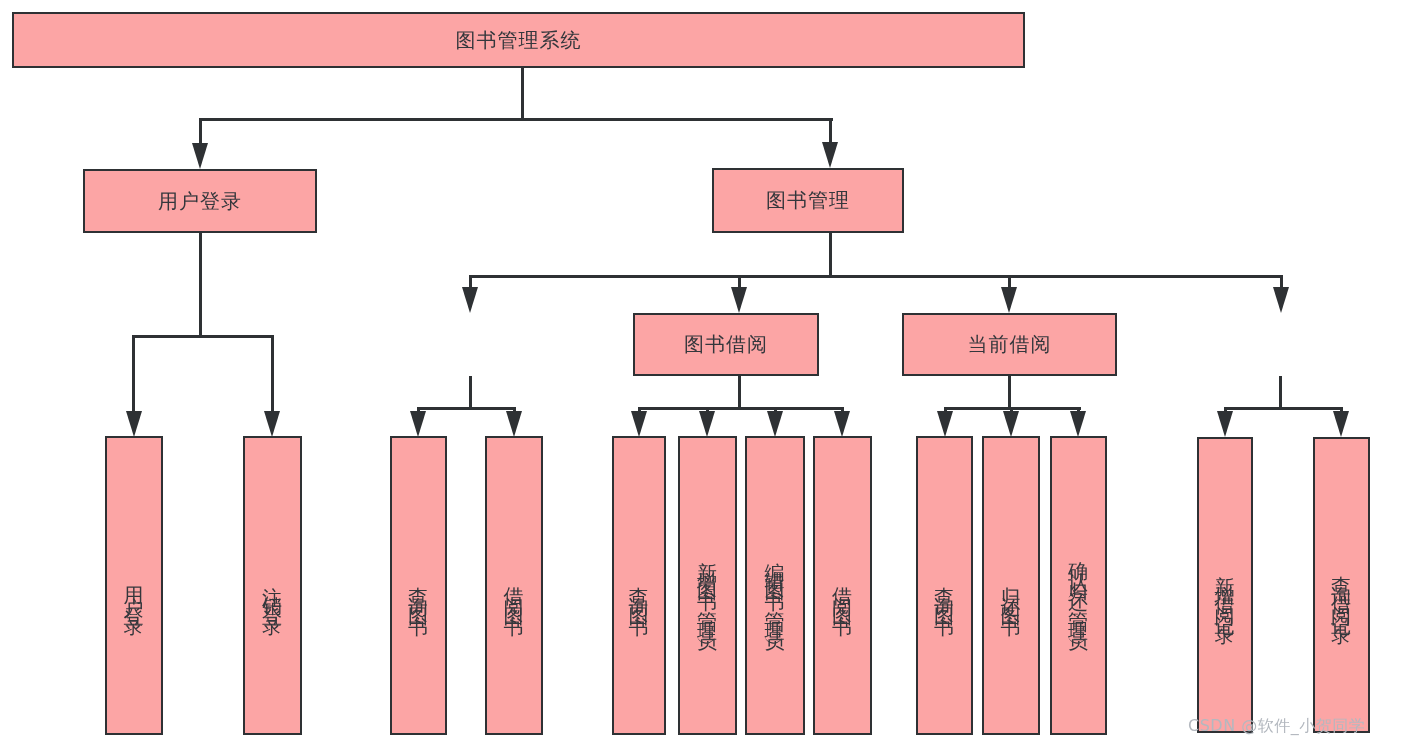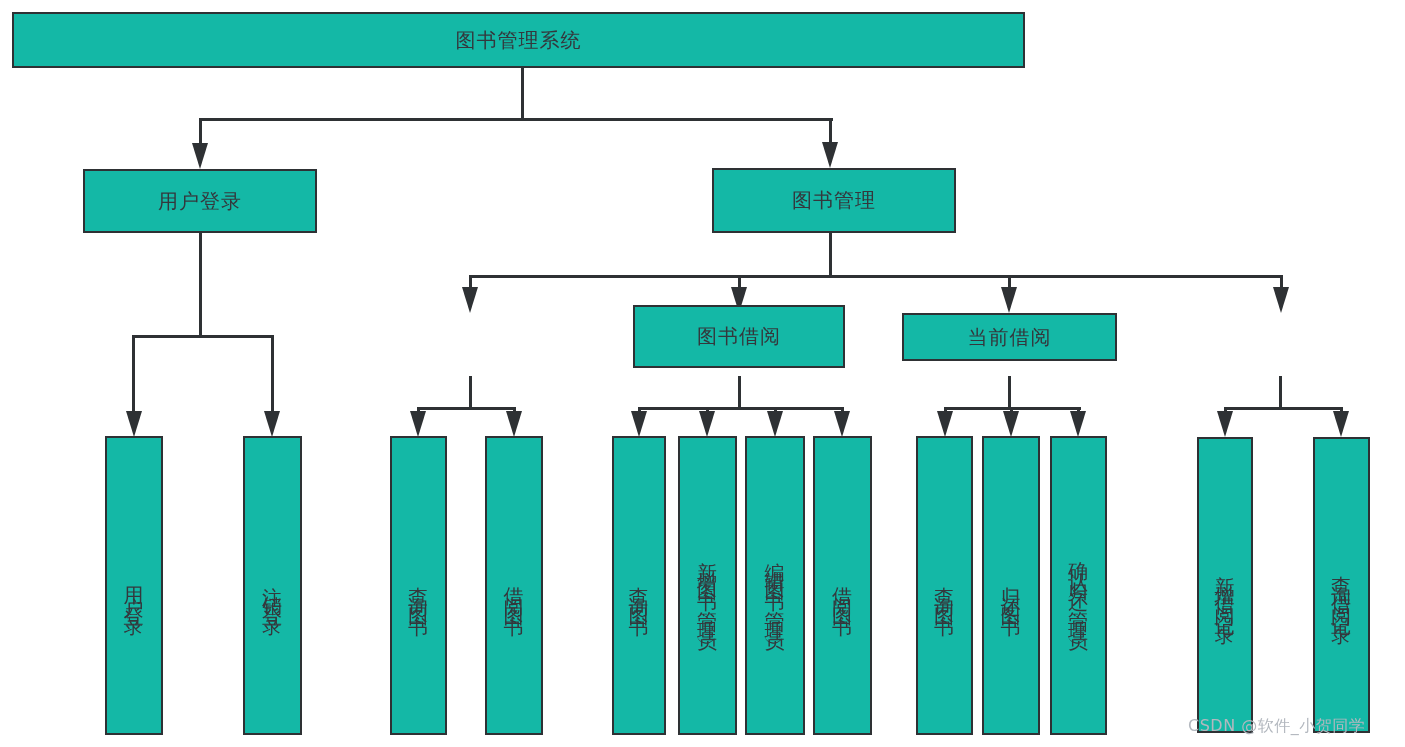--- a/index.html
+++ b/index.html
@@ -14,21 +14,21 @@
     width:1405px;height:747px;
     background:var(--background);
     overflow:hidden;
     font-family:"DejaVu Sans","Liberation Sans",sans-serif;
     color:var(--text);
   }
   .box{
     position:absolute;
     box-sizing:border-box;
     border:2px solid var(--line);
-    background:#14b8a6;
+    background:#fca5a5;
     display:flex;
     align-items:center;
     justify-content:center;
   }
   .box.h span{
     font-size:20px;
     letter-spacing:1px;
     color:var(--text);
     white-space:nowrap;
   }
@@ -73,21 +73,21 @@
   <div class="ln" style="left:521px;top:68px;width:3px;height:52px;"></div>
   <div class="ln" style="left:199px;top:118px;width:634px;height:3px;"></div>
   <div class="ln" style="left:199px;top:118px;width:3px;height:28px;"></div>
   <div class="arr" style="left:192px;top:143px;"></div>
   <div class="ln" style="left:829px;top:118px;width:3px;height:28px;"></div>
   <div class="arr" style="left:822px;top:142px;"></div>
 
   <div class="box h" style="left:83px;top:169px;width:234px;height:64px;">
     <span>用户登录</span>
   </div>
-  <div class="box h" style="left:712px;top:168px;width:244px;height:65px;">
+  <div class="box h" style="left:712px;top:168px;width:192px;height:65px;">
     <span>图书管理</span>
   </div>
 
   <div class="ln" style="left:199px;top:233px;width:3px;height:104px;"></div>
   <div class="ln" style="left:132px;top:335px;width:142px;height:3px;"></div>
   <div class="ln" style="left:132px;top:335px;width:3px;height:79px;"></div>
   <div class="arr" style="left:126px;top:411px;"></div>
   <div class="ln" style="left:271px;top:335px;width:3px;height:79px;"></div>
   <div class="arr" style="left:264px;top:411px;"></div>
 
@@ -95,24 +95,24 @@
   <div class="ln" style="left:469px;top:275px;width:814px;height:3px;"></div>
   <div class="ln" style="left:469px;top:275px;width:3px;height:16px;"></div>
   <div class="arr" style="left:462px;top:287px;"></div>
   <div class="ln" style="left:738px;top:275px;width:3px;height:16px;"></div>
   <div class="arr" style="left:731px;top:287px;"></div>
   <div class="ln" style="left:1008px;top:275px;width:3px;height:16px;"></div>
   <div class="arr" style="left:1001px;top:287px;"></div>
   <div class="ln" style="left:1280px;top:275px;width:3px;height:16px;"></div>
   <div class="arr" style="left:1273px;top:287px;"></div>
 
-  <div class="box h" style="left:633px;top:305px;width:212px;height:63px;">
+  <div class="box h" style="left:633px;top:313px;width:186px;height:63px;">
     <span>图书借阅</span>
   </div>
-  <div class="box h" style="left:902px;top:313px;width:215px;height:48px;">
+  <div class="box h" style="left:902px;top:313px;width:215px;height:63px;">
     <span>当前借阅</span>
   </div>
 
   <div class="ln" style="left:469px;top:376px;width:3px;height:33px;"></div>
   <div class="ln" style="left:417px;top:407px;width:99px;height:3px;"></div>
   <div class="ln" style="left:417px;top:407px;width:3px;height:8px;"></div>
   <div class="arr" style="left:410px;top:411px;"></div>
   <div class="ln" style="left:513px;top:407px;width:3px;height:8px;"></div>
   <div class="arr" style="left:506px;top:411px;"></div>
 

